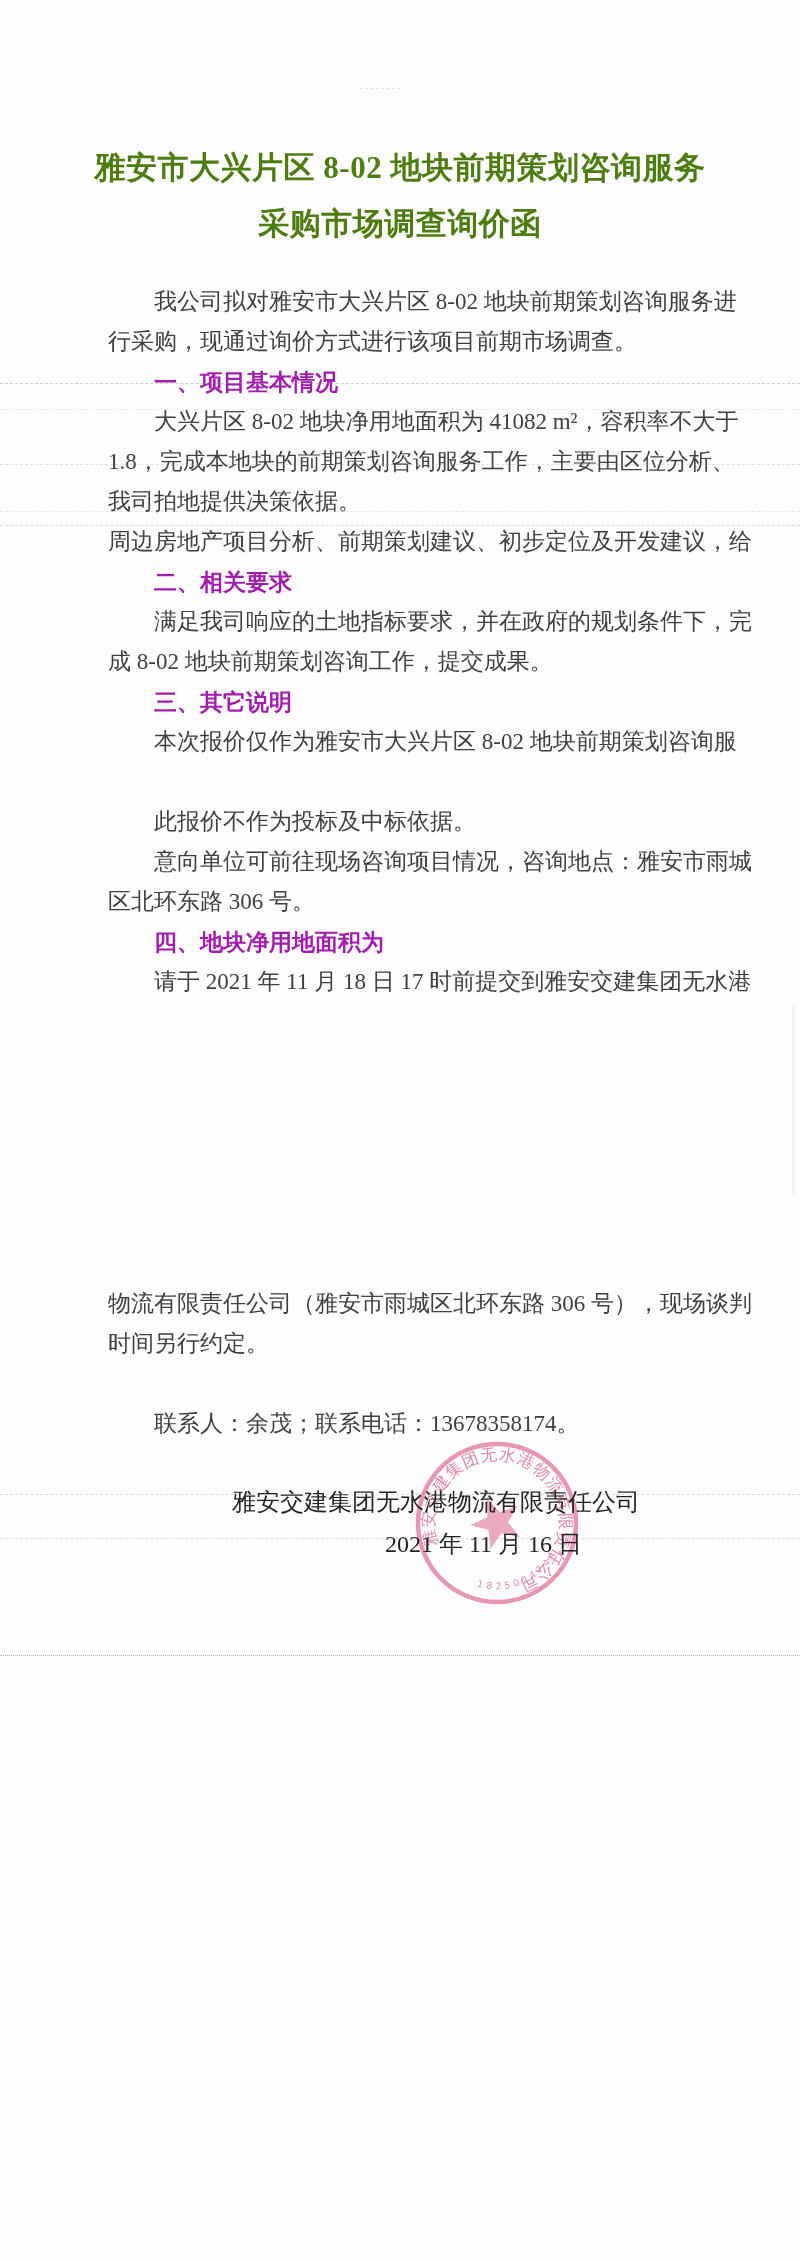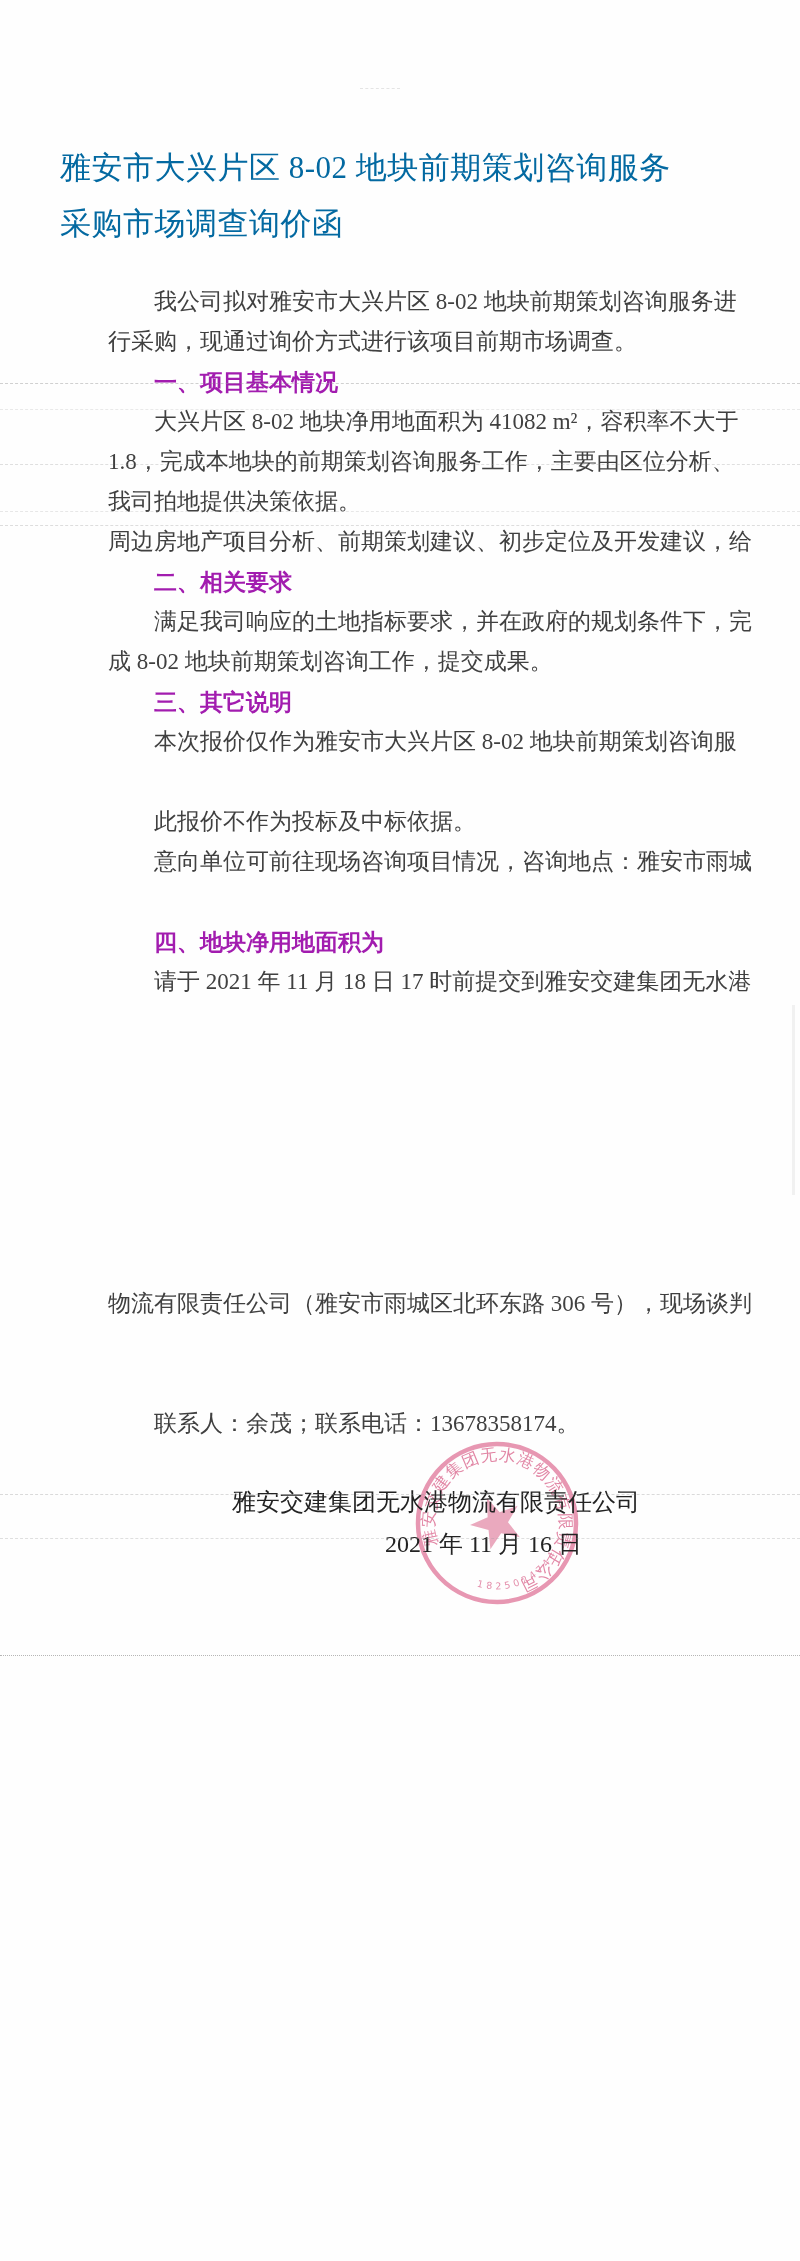--- a/index.html
+++ b/index.html
@@ -3,22 +3,22 @@
 <meta charset="utf-8">
 <style>
   html,body{margin:0;padding:0;background:#ffffff;}
   .page{
     position:relative;width:800px;height:2261px;background:#fefefe;
     overflow:hidden;color:#1f1f1f;
     font-family:"Liberation Serif","DejaVu Serif",serif;
   }
   .doc-title{
     position:absolute;top:140px;left:60px;width:680px;
-    font-weight:normal;font-size:31px;line-height:56px;
-    color:#0369a1;letter-spacing:0.5px;
+    text-align:center;font-weight:bold;font-size:31px;line-height:56px;
+    color:#4d7c0f;letter-spacing:0.5px;
   }
   .block{position:absolute;left:108px;width:632px;font-size:23px;line-height:40px;color:#404040;}
   .line{white-space:nowrap;}
   .indent{padding-left:46px;}
   .heading{
     font-family:"Liberation Sans","DejaVu Sans",sans-serif;
     font-weight:bold;color:#a21caf;
   }
   .sig{position:absolute;font-size:24px;color:#232323;white-space:nowrap;}
   .artifact{position:absolute;left:0;width:800px;height:0;border-top:1px dashed #9a9a9a;}
@@ -56,29 +56,31 @@
 
   <div class="block heading indent" style="top:682px">三、其它说明</div>
   <div class="block" style="top:722px">
     <div class="line indent">本次报价仅作为雅安市大兴片区 8-02 地块前期策划咨询服</div>
   </div>
   <div class="block" style="top:802px">
     <div class="line indent">此报价不作为投标及中标依据。</div>
   </div>
   <div class="block" style="top:842px">
     <div class="line indent">意向单位可前往现场咨询项目情况，咨询地点：雅安市雨城</div>
+    <div class="line">区北环东路 306 号。</div>
   </div>
 
   <div class="block heading indent" style="top:922px">四、地块净用地面积为</div>
   <div class="block" style="top:962px">
     <div class="line indent">请于 2021 年 11 月 18 日 17 时前提交到雅安交建集团无水港</div>
   </div>
 
   <div class="block" style="top:1284px">
     <div class="line">物流有限责任公司（雅安市雨城区北环东路 306 号），现场谈判</div>
+    <div class="line">时间另行约定。</div>
   </div>
 
   <div class="block" style="top:1404px">
     <div class="line indent">联系人：余茂；联系电话：13678358174。</div>
   </div>
 
   <svg class="seal" width="174" height="174" viewBox="0 0 174 174">
     <circle cx="87" cy="87" r="79" fill="none" stroke="#e27b9d" stroke-width="4.5" opacity="0.85"></circle>
     <path id="sealRing" d="M 87,87 m -63,0 a 63,63 0 1,1 126,0 a 63,63 0 1,1 -126,0" fill="none"></path>
     <text font-size="16.5" letter-spacing="1" fill="#dd6f94" font-family="Liberation Serif, DejaVu Serif, serif" opacity="0.9">

